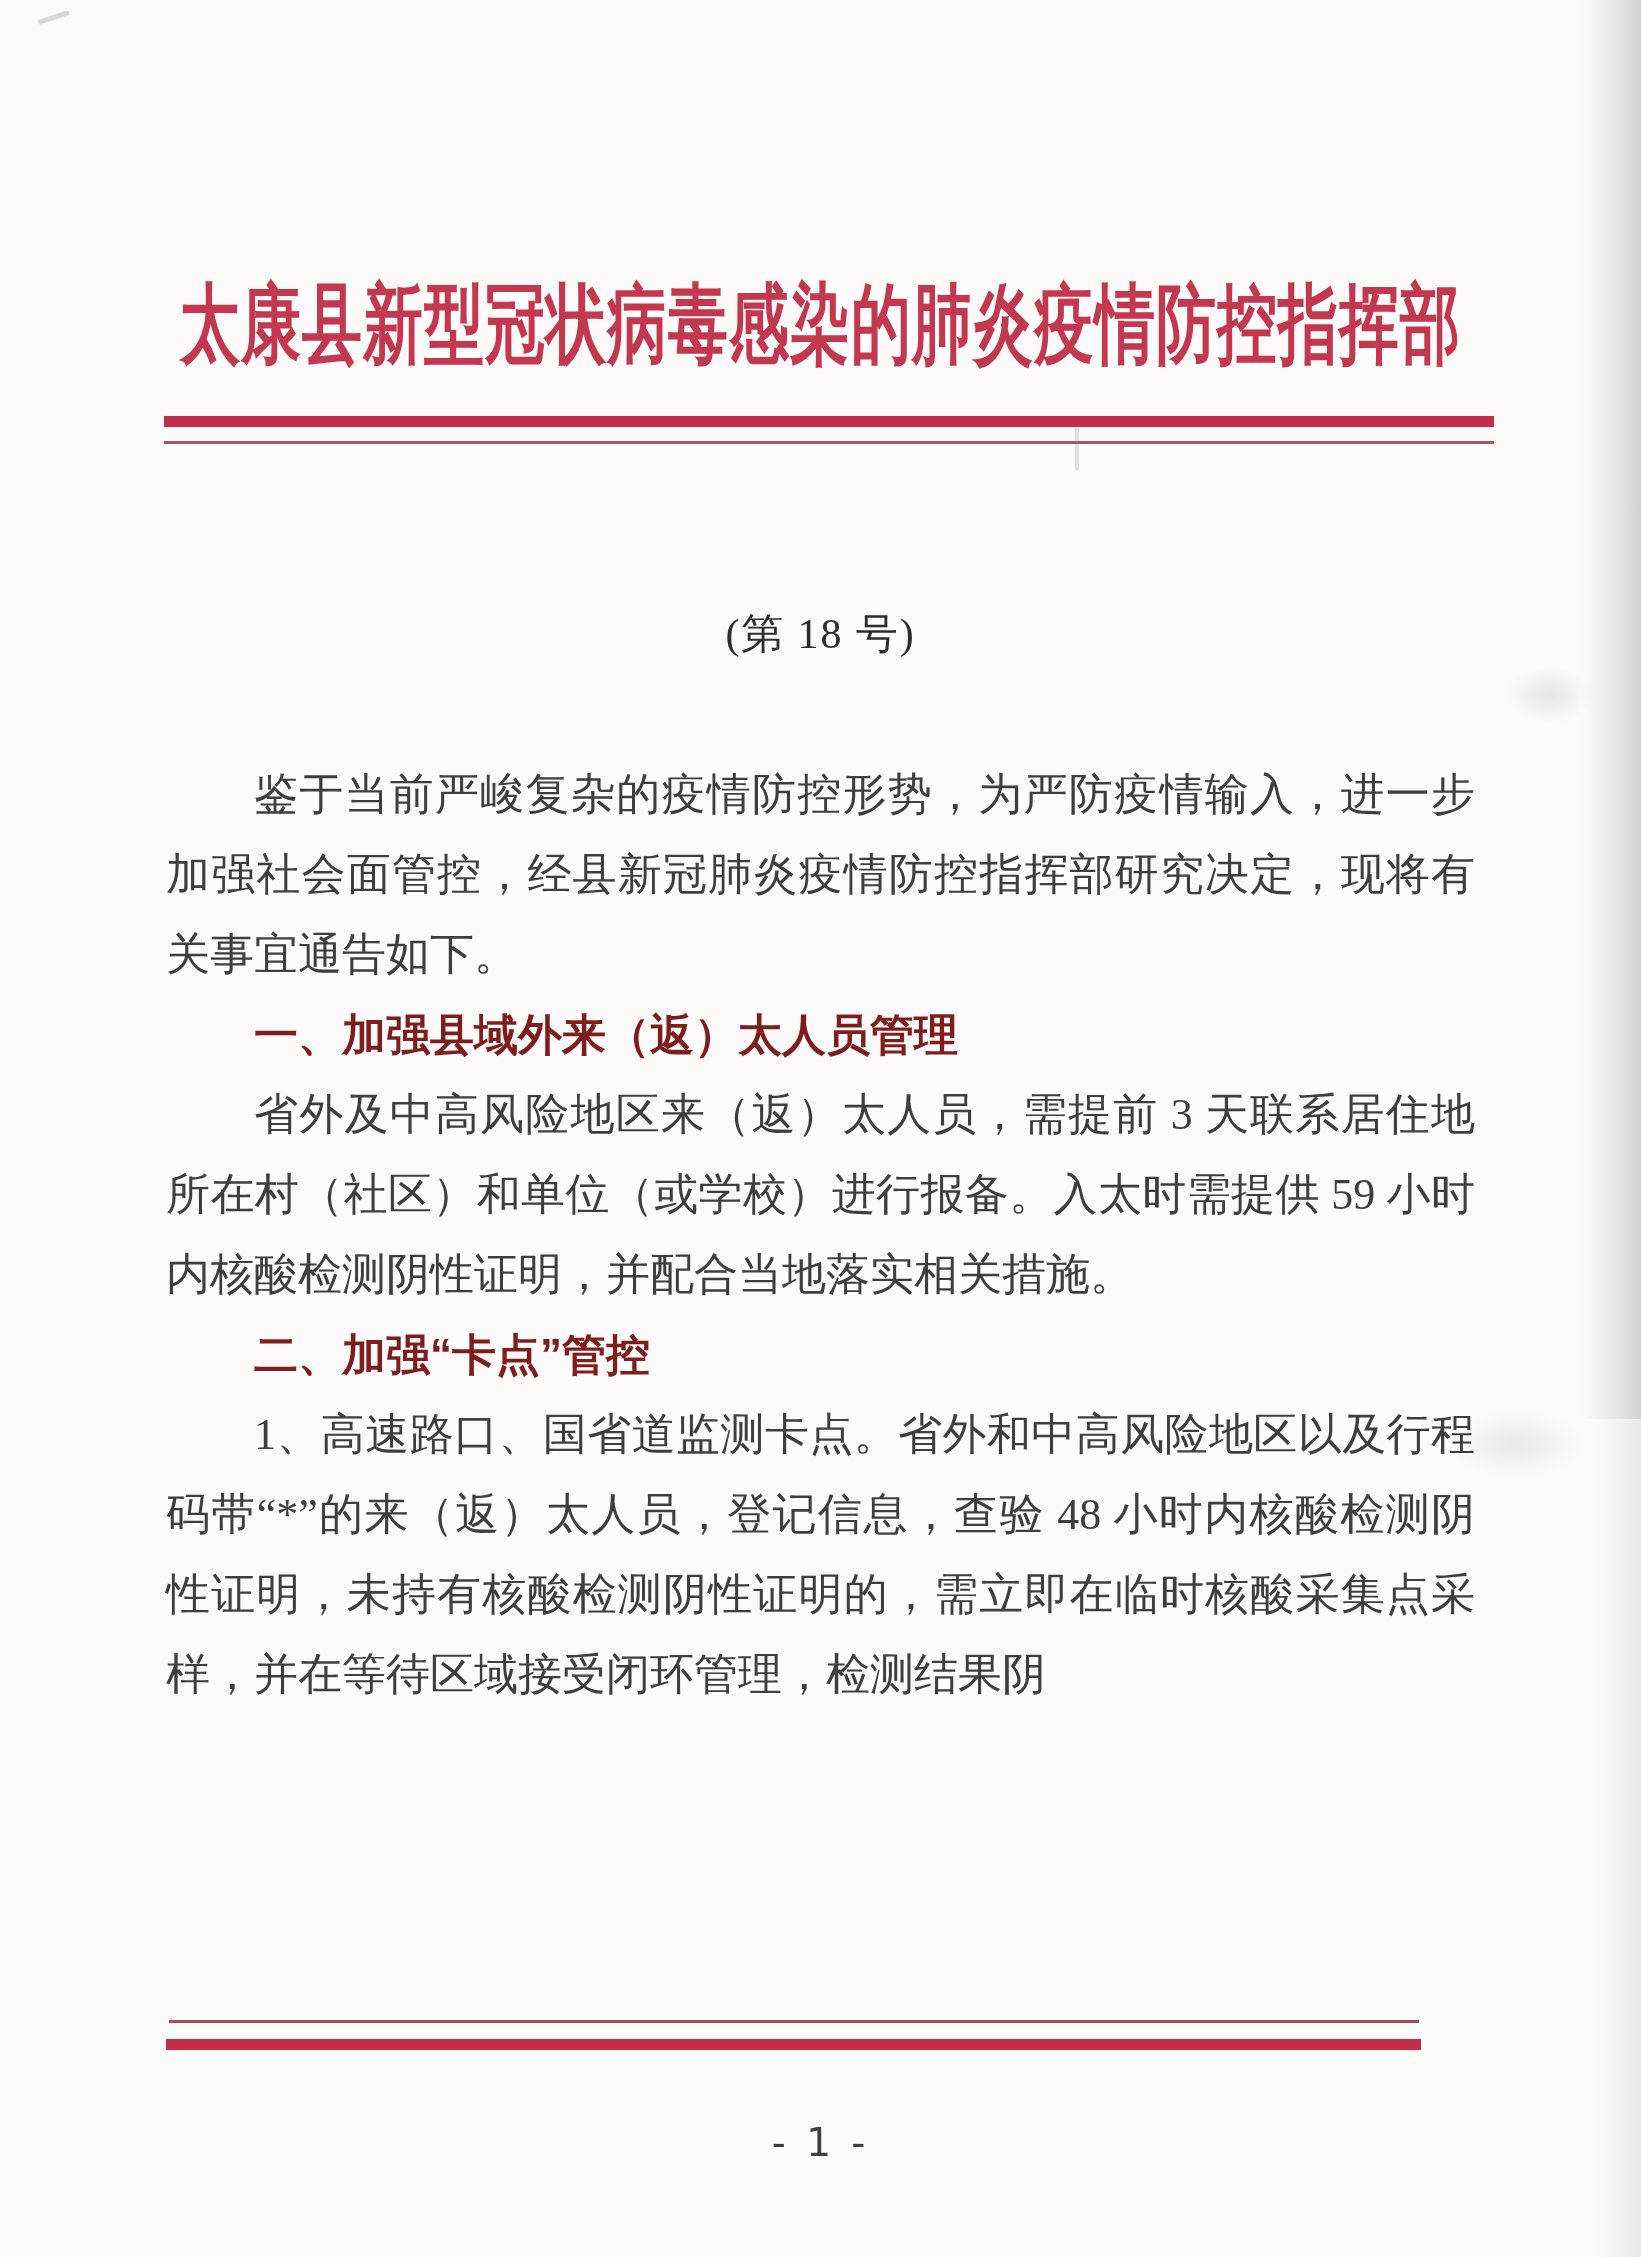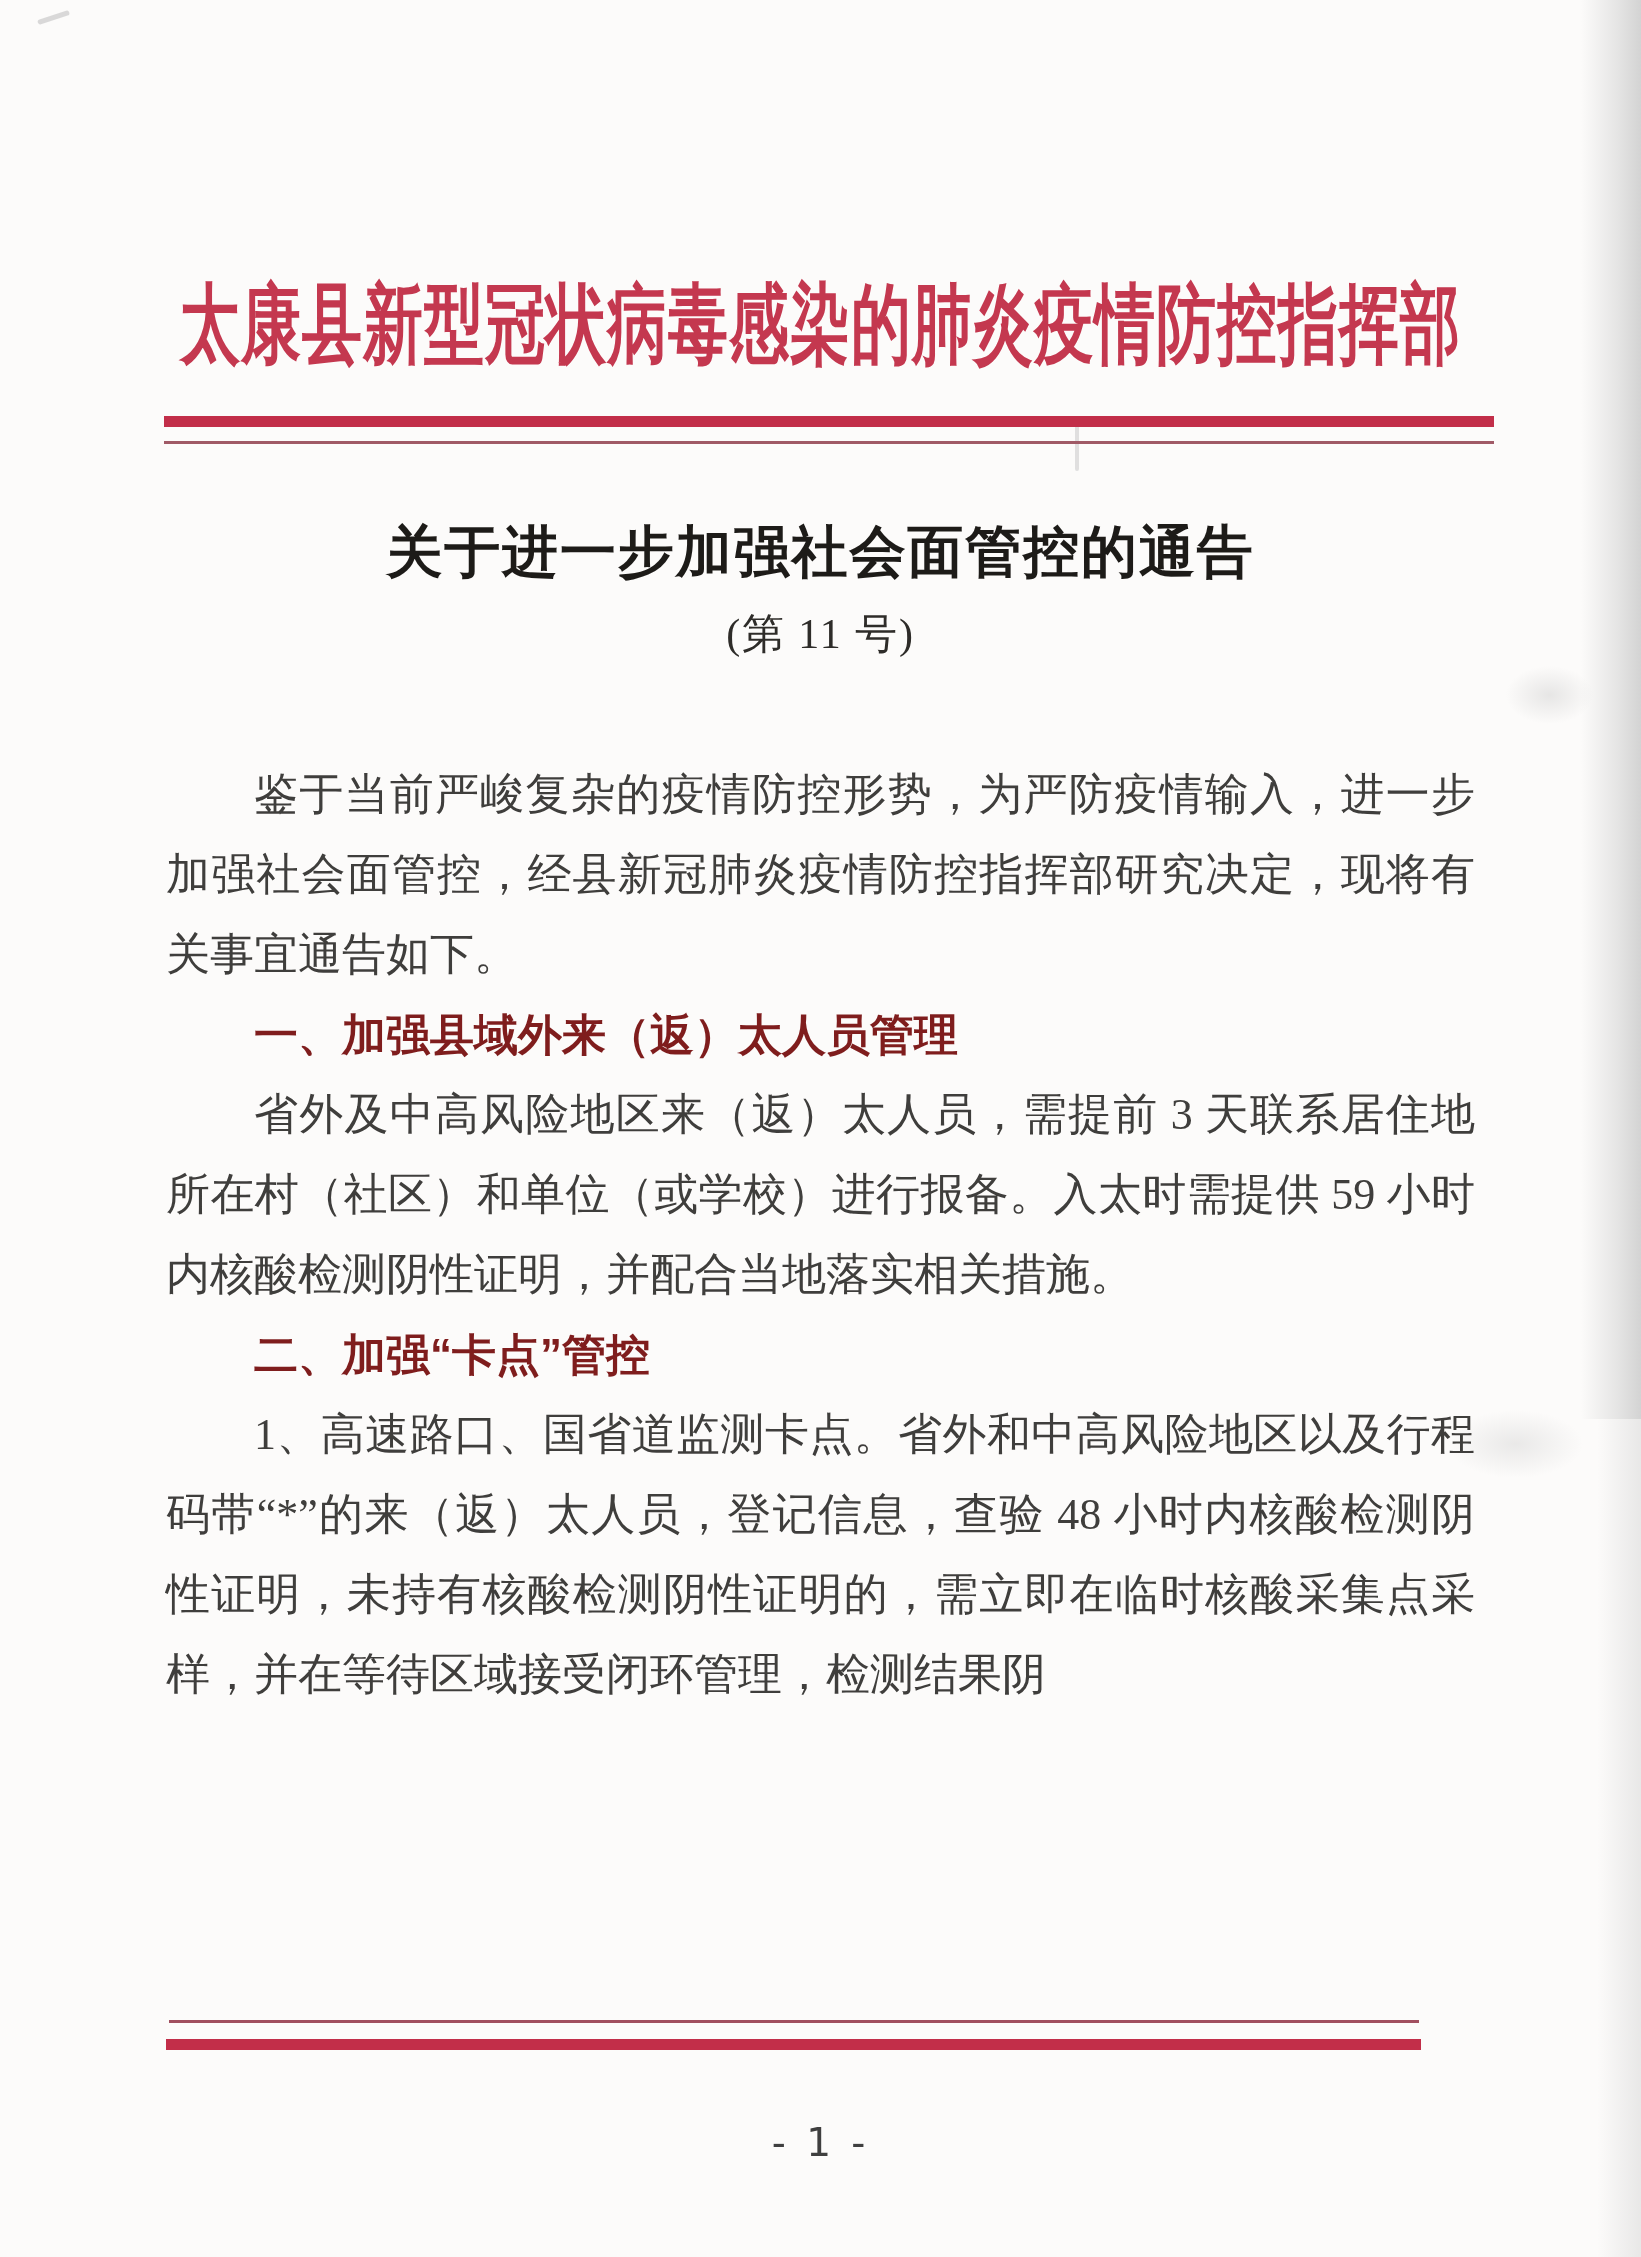--- a/index.html
+++ b/index.html
@@ -102,22 +102,21 @@
   <div class="mark-vline"></div>
   <div class="smudge-a"></div>
   <div class="smudge-b"></div>
 
   <div class="header-title">
     <span>太康县新型冠状病毒感染的肺炎疫情防控指挥部</span>
   </div>
   <div class="rule-top-thick"></div>
   <div class="rule-top-thin"></div>
 
-  <div class="doc-title">关于进一步加强社会面管控的通告</div>
-  <div class="doc-number">(第 11 号)</div>
+  <div class="doc-number">(第 18 号)</div>
 
   <div class="article">
     <p class="para">鉴于当前严峻复杂的疫情防控形势，为严防疫情输入，进一步加强社会面管控，经县新冠肺炎疫情防控指挥部研究决定，现将有关事宜通告如下。</p>
     <p class="heading">一、加强县域外来（返）太人员管理</p>
     <p class="para">省外及中高风险地区来（返）太人员，需提前 3 天联系居住地所在村（社区）和单位（或学校）进行报备。入太时需提供 59 小时内核酸检测阴性证明，并配合当地落实相关措施。</p>
     <p class="heading">二、加强“卡点”管控</p>
     <p class="para">1、高速路口、国省道监测卡点。省外和中高风险地区以及行程码带“*”的来（返）太人员，登记信息，查验 48 小时内核酸检测阴性证明，未持有核酸检测阴性证明的，需立即在临时核酸采集点采样，并在等待区域接受闭环管理，检测结果阴</p>
   </div>
 
   <div class="rule-bottom-thin"></div>

